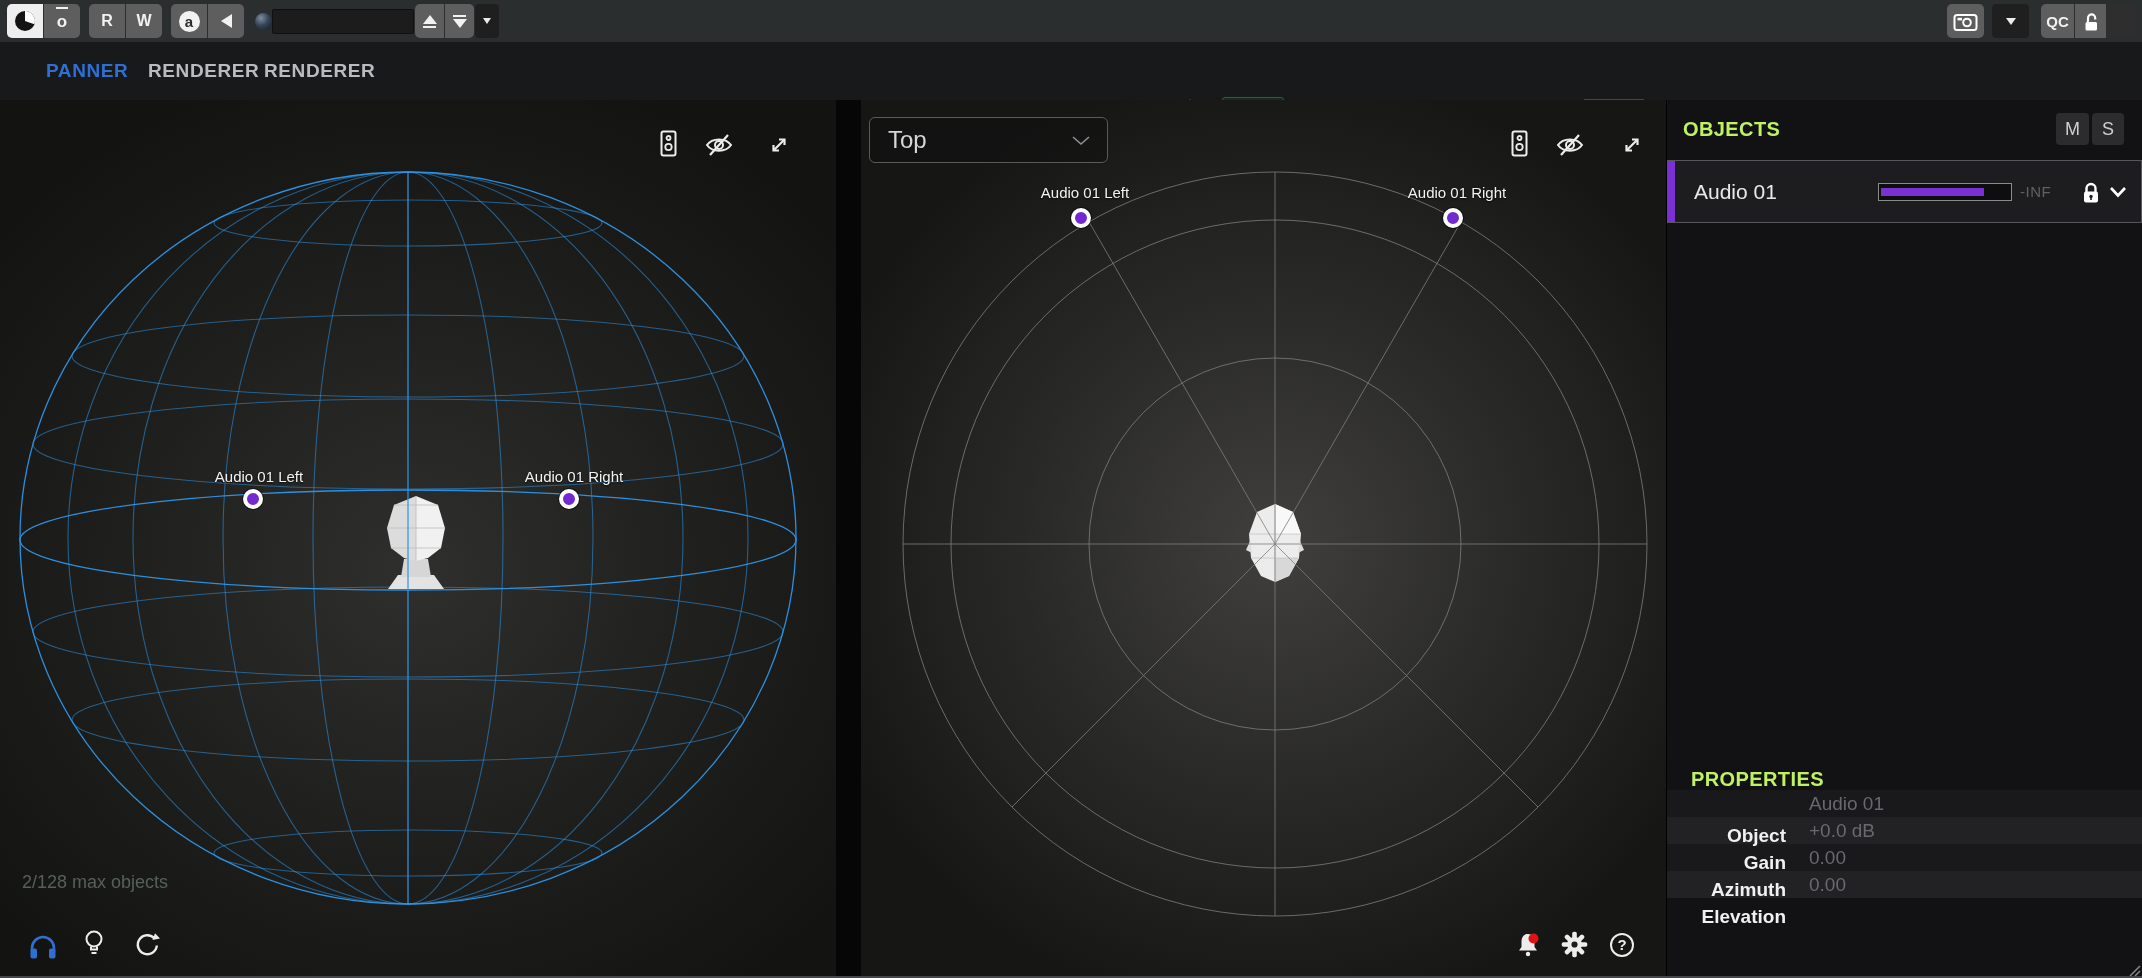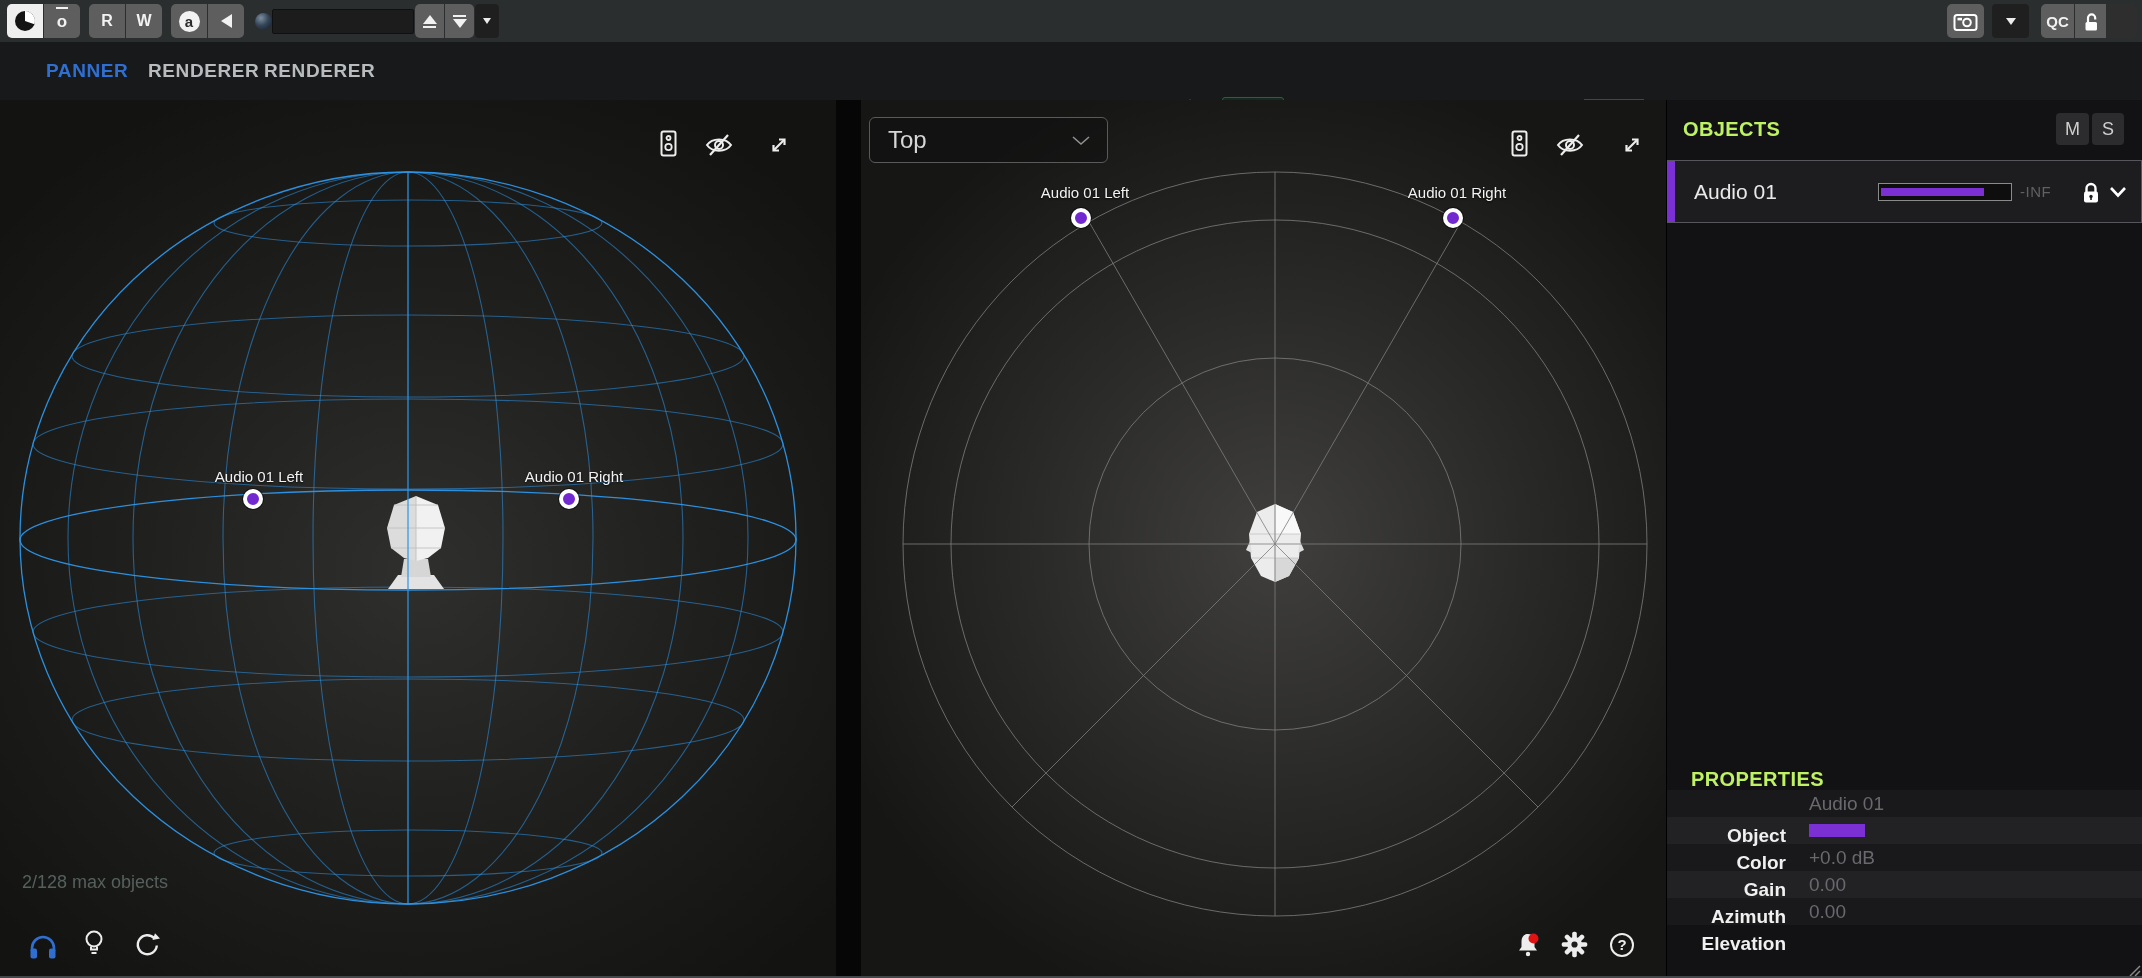--- a/index.html
+++ b/index.html
@@ -406,27 +406,20 @@
     <div class="side-title" style="left:24px;top:648px;margin-top:20px;">PROPERTIES</div>
 
     <div class="prop-rows">
       <div class="prop-row">
         <div class="pl">Object</div>
         <div class="pv">
             <span>Audio 01</span>
           </div>
       </div>
       <div class="prop-row">
-        <div class="pl">Color</div>
-        <div class="pv">
-          <span></span>
-          <span class="swatch" style="background: rgb(122, 48, 210);"></span>
-        </div>
-      </div>
-      <div class="prop-row">
         <div class="pl">Gain</div>
         <div class="pv">
             <span>+0.0 dB</span>
           </div>
       </div>
       <div class="prop-row">
         <div class="pl">Azimuth</div>
         <div class="pv">
             <span>0.00</span>
           </div>

